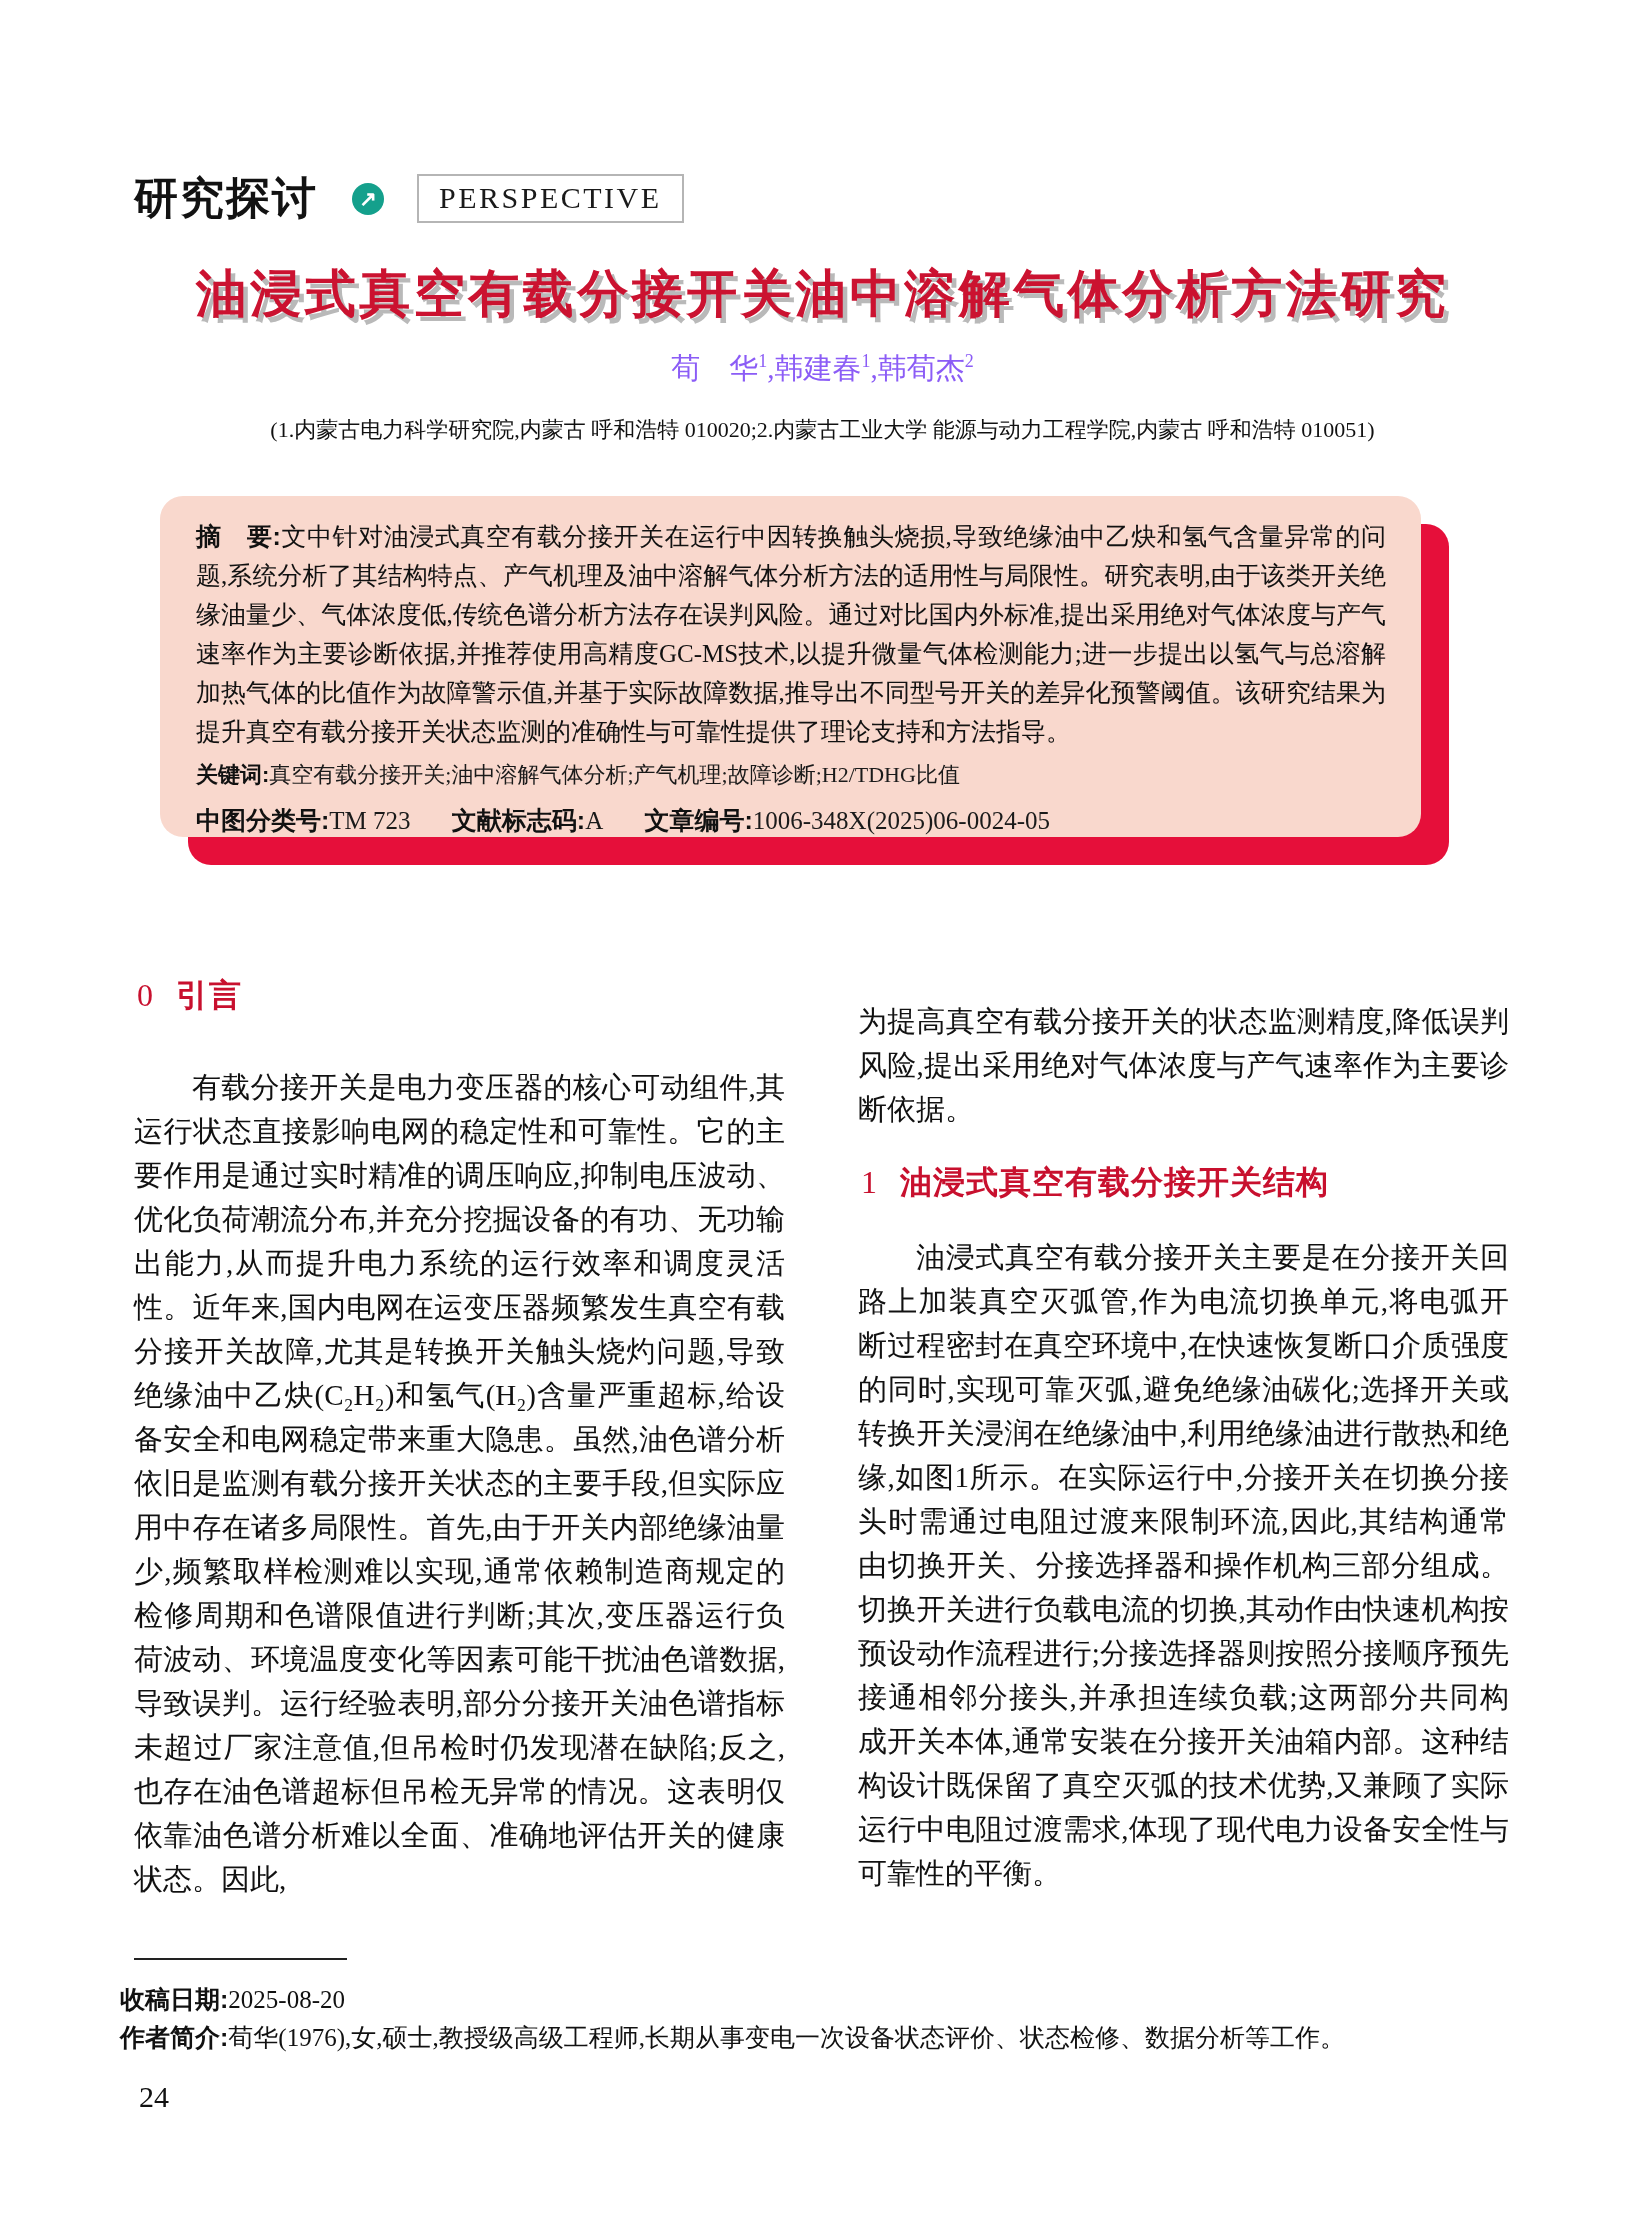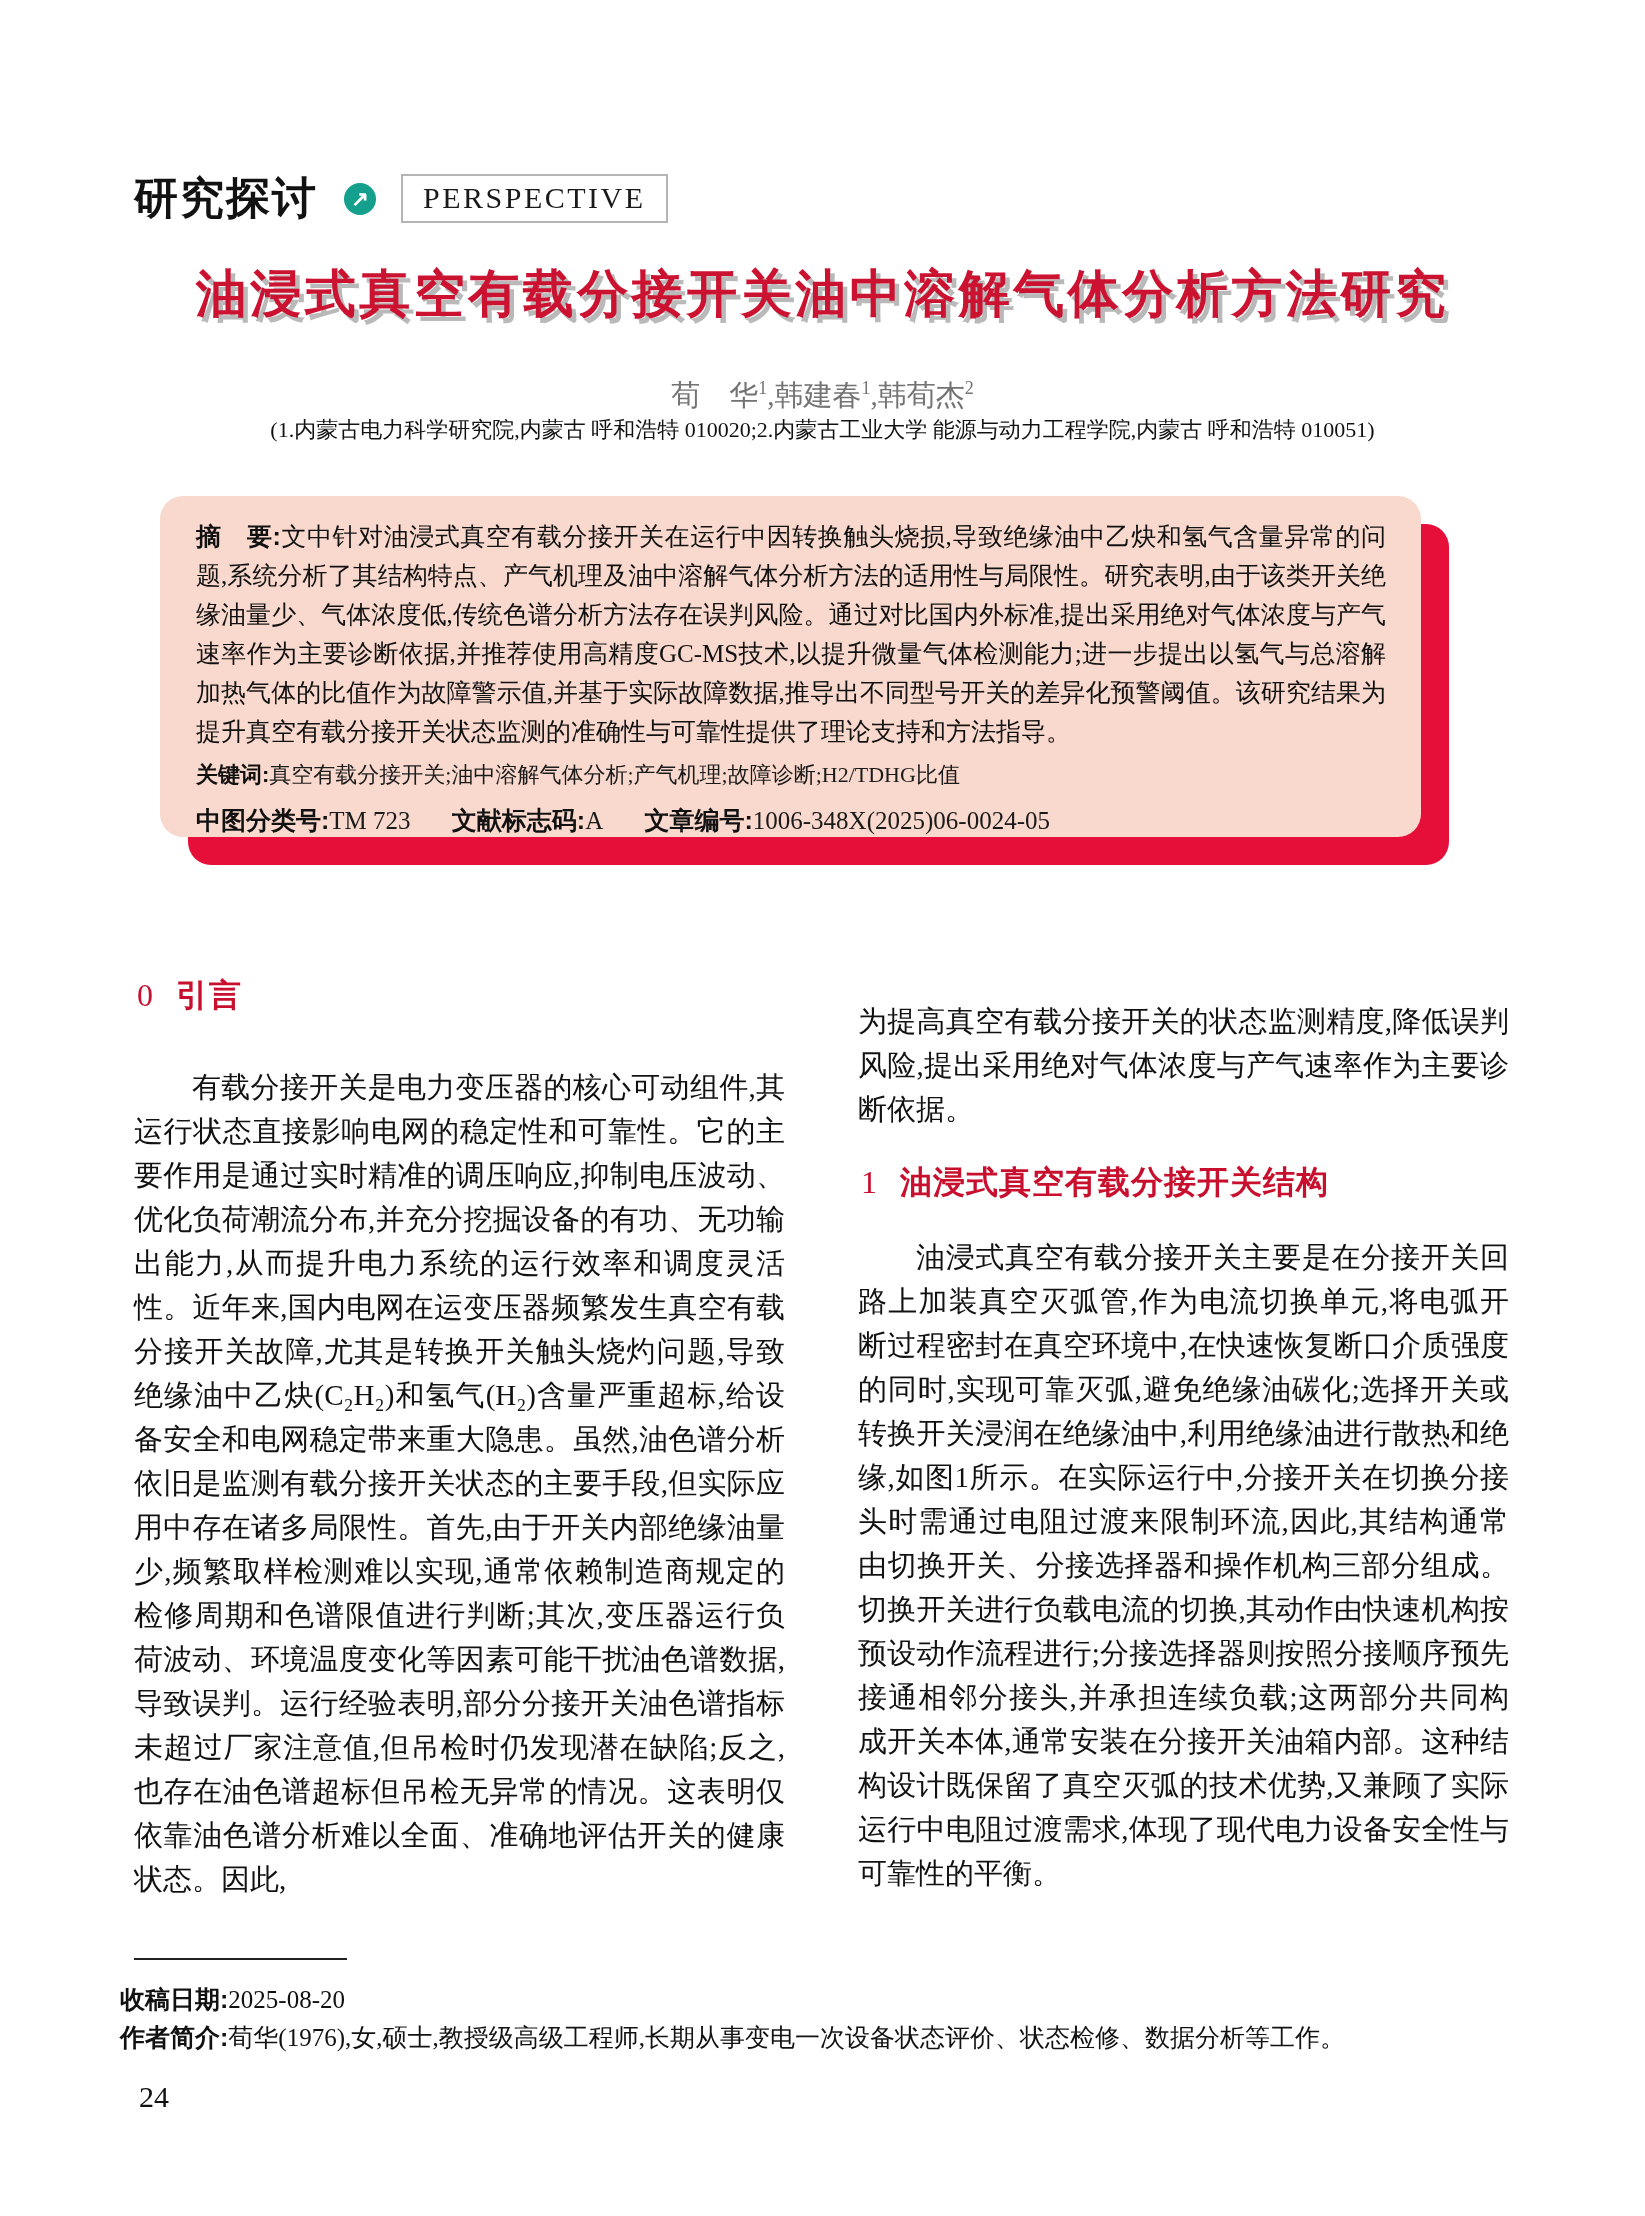--- a/index.html
+++ b/index.html
@@ -7,21 +7,21 @@
     position:relative;
     width:1645px;height:2216px;
     background:#ffffff;
     overflow:hidden;
     font-family:"Liberation Serif", serif;
     color:#1a1a1a;
   }
   
   .header-row{
     position:absolute;left:134px;top:169px;
-    display:flex;align-items:center;
+    display:flex;align-items:center;gap:8px;
   }
   .journal-column-name{
     font-family:"Liberation Sans", sans-serif;
     font-weight:900;
     font-size:44px;
     letter-spacing:2px;
     color:#121212;
   }
   .arrow-badge{
     width:32px;height:32px;border-radius:50%;
@@ -55,22 +55,21 @@
     font-size:51px;
     letter-spacing:3.5px;
     color:#cb1230;
     text-shadow:4.5px 5px 0 #b9b9b9;
     white-space:nowrap;
   }
   .authors-line{
     position:absolute;left:0;top:349px;width:100%;
     text-align:center;
     font-size:29px;
-    color:#737373;
-    margin-top:27px;
+    color:#8b5cf6;
   }
   .authors-line sup{
     font-size:18px;
     vertical-align:super;
     line-height:0;
   }
   .affiliation{
     position:absolute;left:0;top:415px;width:100%;
     text-align:center;
     font-size:22px;

